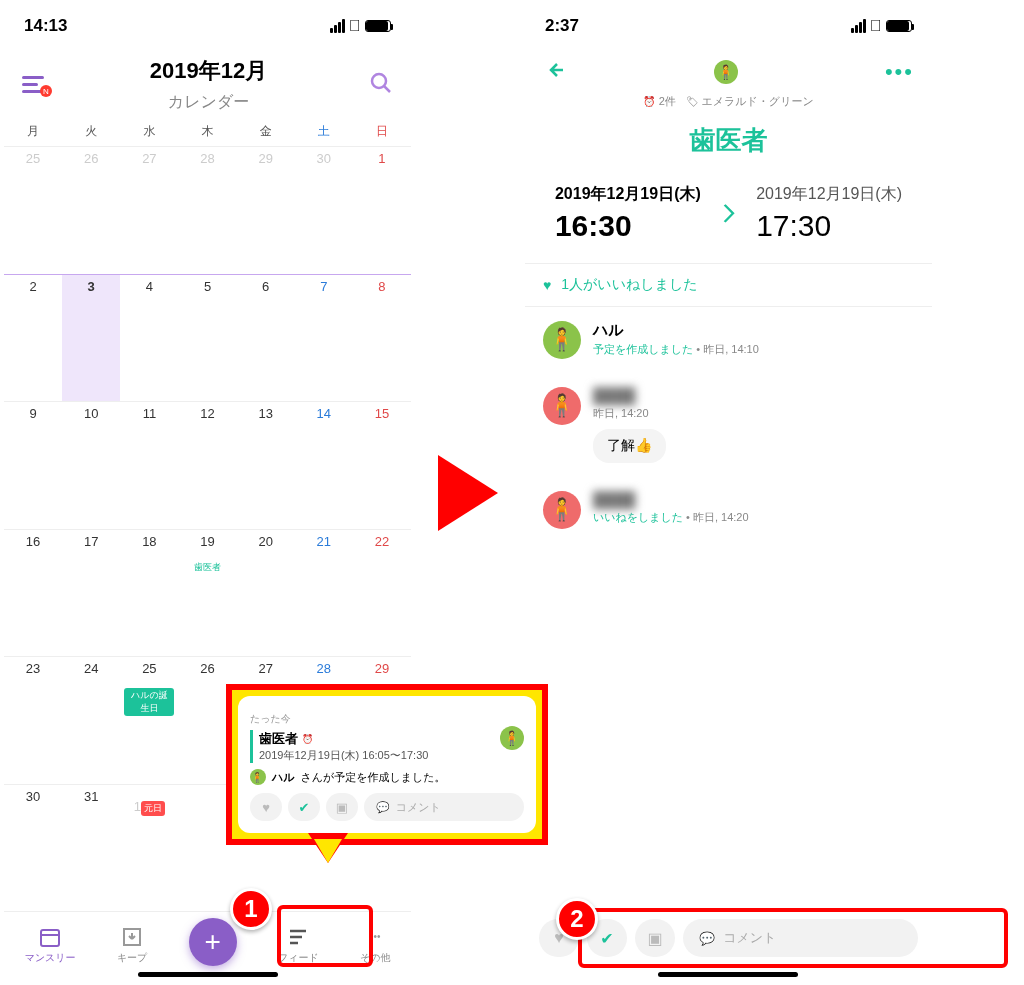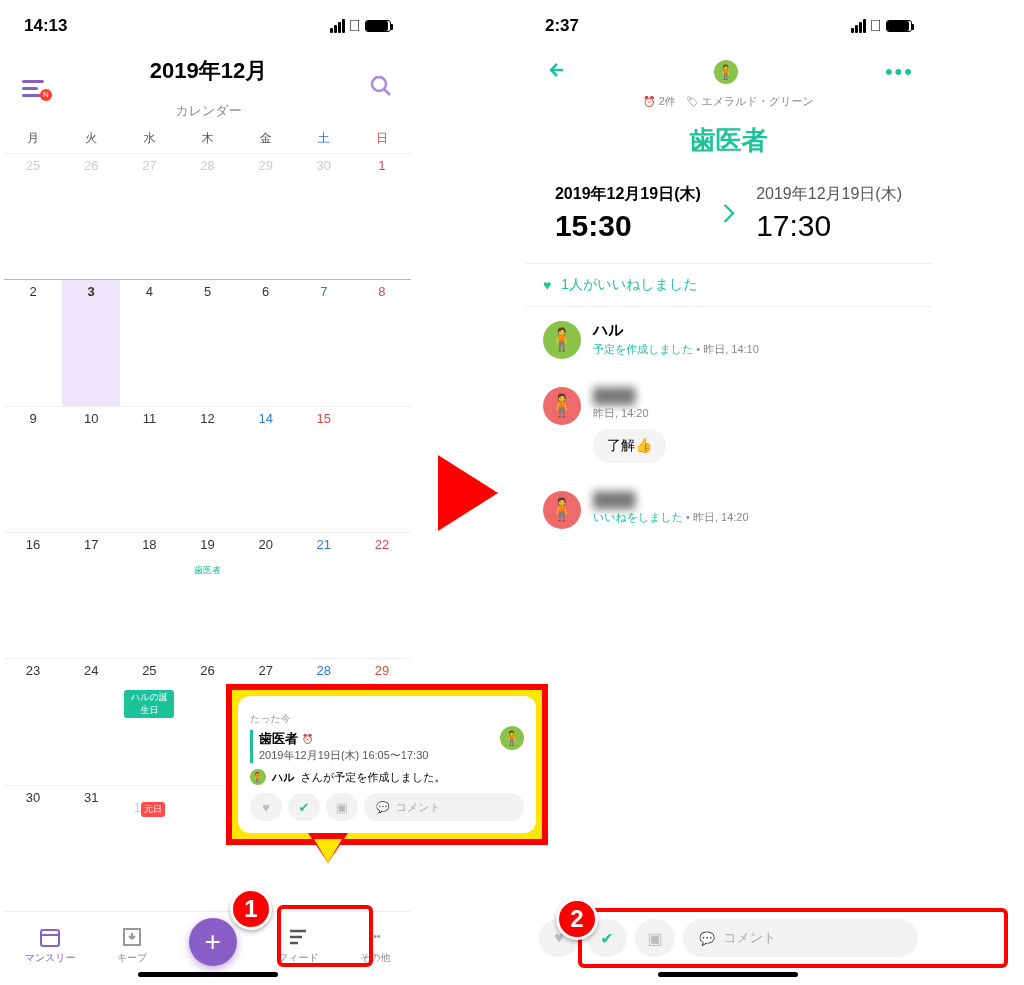--- a/index.html
+++ b/index.html
@@ -20,21 +20,21 @@
   .battery i { display:block; background:#000; height:100%; width:90%; border-radius:2px;}
 
   .hdr1 { display:flex; align-items:center; justify-content:space-between; padding:8px 18px 4px; }
   .burger-icon { display:flex; flex-direction:column; gap:4px; position:relative; padding-right:4px; }
   .burger-icon span { display:block; height:3px; width:22px; background:#8a5ec7; border-radius:2px; }
   .burger-icon span:nth-child(2){width:16px}
   .burger-icon span:nth-child(3){width:20px}
   .burger-icon .nbadge { position:absolute; right:-4px; bottom:-4px; width:12px; height:12px; border-radius:50%; background:#ff3b30; color:#fff; font-size:8px; display:flex; align-items:center; justify-content:center;}
   .hdr1-title { text-align:center; }
   .hdr1-title h1 { font-size:22px; font-weight:700;}
-  .hdr1-title small { font-size:13px; color:#888; display:block; margin-top:16px;}
+  .hdr1-title small { font-size:16px; color:#888; display:block; margin-top:6px;}
   .search-icon svg { width:24px; height:24px; stroke:#b085e0; fill:none; stroke-width:2.5; }
 
   .cal-grid { flex:1; display:flex; flex-direction:column; }
   .cal-head { display:grid; grid-template-columns:repeat(7,1fr); text-align:center; font-size:12px; color:#555; padding:6px 0;}
   .cal-head .sat { color:#2a7bd9;} .cal-head .sun { color:#e04848;}
   .cal-row { flex:1; display:grid; grid-template-columns:repeat(7,1fr); border-top:1px solid #eee; position:relative;}
   .cal-row.first { border-color:#c7a7ef;}
   .cell { padding:4px 4px; font-size:13px; color:#333; text-align:center; }
   .cell.dim { color:#ccc; }
   .cell.sat { color:#2a7bd9;} .cell.sun { color:#e04848;}
@@ -167,20 +167,21 @@
           <div class="cell ">5</div>
           <div class="cell ">6</div>
           <div class="cell sat">7</div>
           <div class="cell sun">8</div>
         </div>
         <div class="cal-row">
           <div class="cell ">9</div>
           <div class="cell ">10</div>
           <div class="cell ">11</div>
           <div class="cell ">12</div>
+          <div class="cell ">13</div>
           <div class="cell sat">14</div>
           <div class="cell sun">15</div>
         </div>
         <div class="cal-row">
           <div class="cell ">16</div>
           <div class="cell ">17</div>
           <div class="cell ">18</div>
           <div class="cell ">19<span class="ev">歯医者</span></div>
           <div class="cell ">20</div>
           <div class="cell sat">21</div>
@@ -278,21 +279,21 @@
         </span>
       <span>
           <span class="tag-icon">🏷</span>
           <span>エメラルド・グリーン</span>
         </span>
     </div>
     <div class="evtitle2">歯医者</div>
     <div class="dt-row">
       <div class="dt-col">
         <div class="d1">2019年12月19日(木)</div>
-        <div class="d2">15:30</div>
+        <div class="d2">16:30</div>
       </div>
       <div class="chev"><svg viewBox="0 0 24 24">
             <path d="M8 4l10 12L8 28" transform="scale(1,0.85)"></path>
           </svg></div>
       <div class="dt-col end">
         <div class="d1">2019年12月19日(木)</div>
         <div class="d2">17:30</div>
       </div>
     </div>
     <div class="likes-row">

